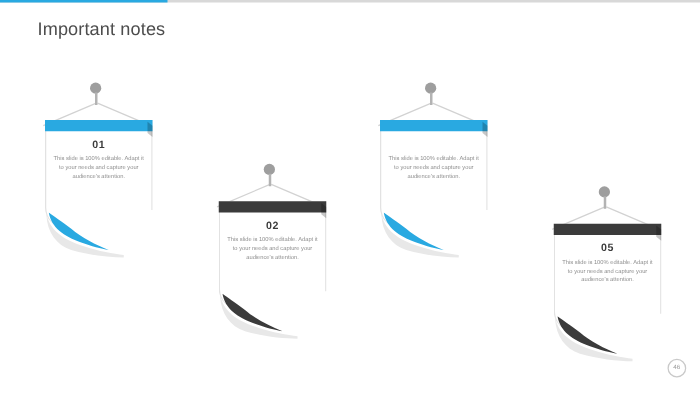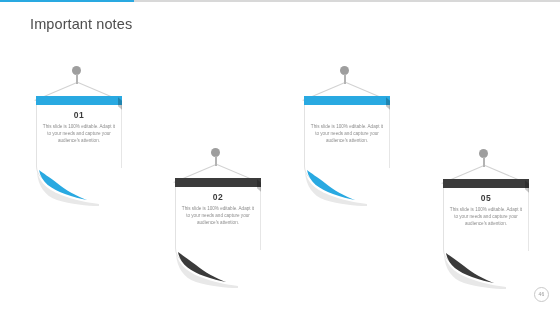--- a/index.html
+++ b/index.html
@@ -203,21 +203,21 @@
       <path d="M0 0 C2 14 14 22 30 27 C42 31 54 33 62 34 L62 36 C50 36 34 34 20 30 C8 26 1 16 0 2 Z" fill="#e8e8e8"></path>
       <path class="tail-fill" d="M2 0 C4 12 14 19 28 24 C36 27 44 29 50 30 C40 26 28 20 20 13 C12 7 6 3 2 0 Z" fill="#29a9e1"></path>
     </svg>
   </div>
   <div class="bar" style="background: rgb(41, 169, 225);"></div>
   <div class="bar-shadow"></div>
   <div class="banner-number">01</div>
   <div class="banner-body">This slide is 100% editable. Adapt it to your needs and capture your audience's attention.</div>
 </div>
 
-<div class="banner" id="banner-1" style="left:172px; top:148px;">
+<div class="banner" id="banner-1" style="left:172px; top:131px;">
   <div class="string left"></div>
   <div class="string right"></div>
   <div class="pin-head"></div>
   <div class="pin-stem"></div>
   <div class="sheet"></div>
   <div class="sheet-edge"></div>
   <div class="tail">
     <svg width="64" height="38" viewBox="0 0 64 38">
       <path d="M0 0 C2 14 14 22 30 27 C42 31 54 33 62 34 L62 36 C50 36 34 34 20 30 C8 26 1 16 0 2 Z" fill="#e8e8e8"></path>
       <path class="tail-fill" d="M2 0 C4 12 14 19 28 24 C36 27 44 29 50 30 C40 26 28 20 20 13 C12 7 6 3 2 0 Z" fill="#3b3b3b"></path>

